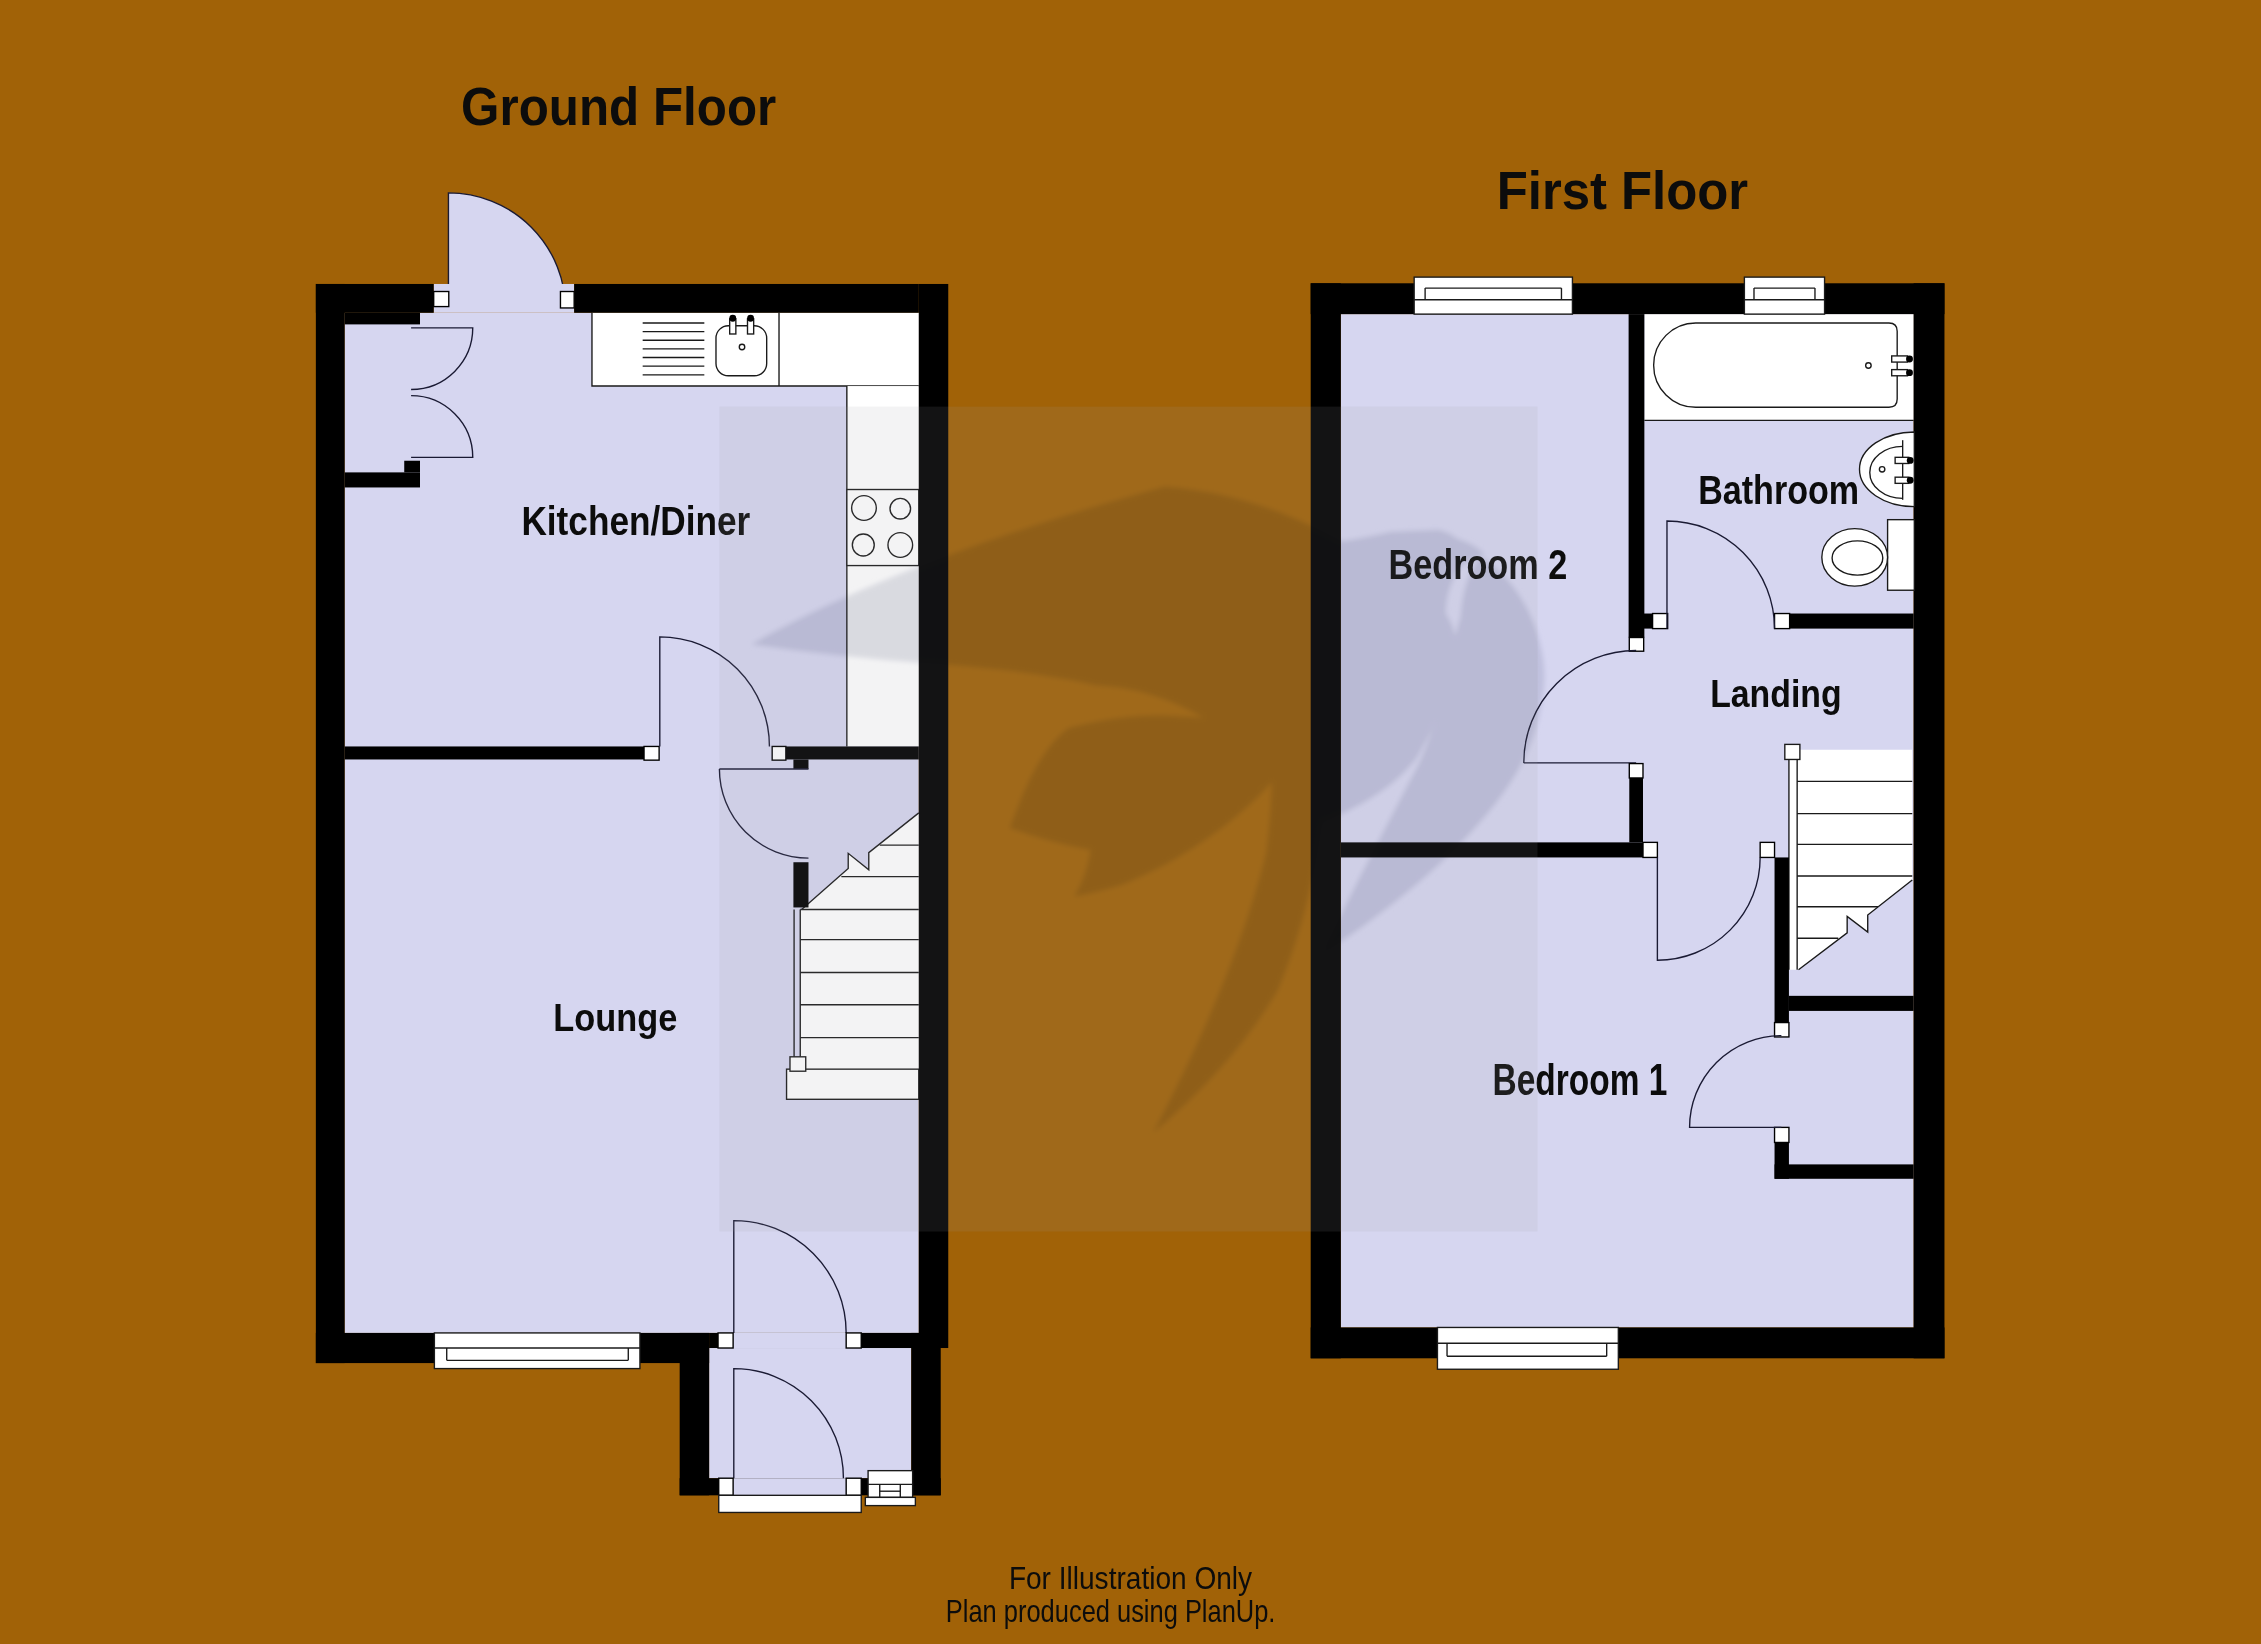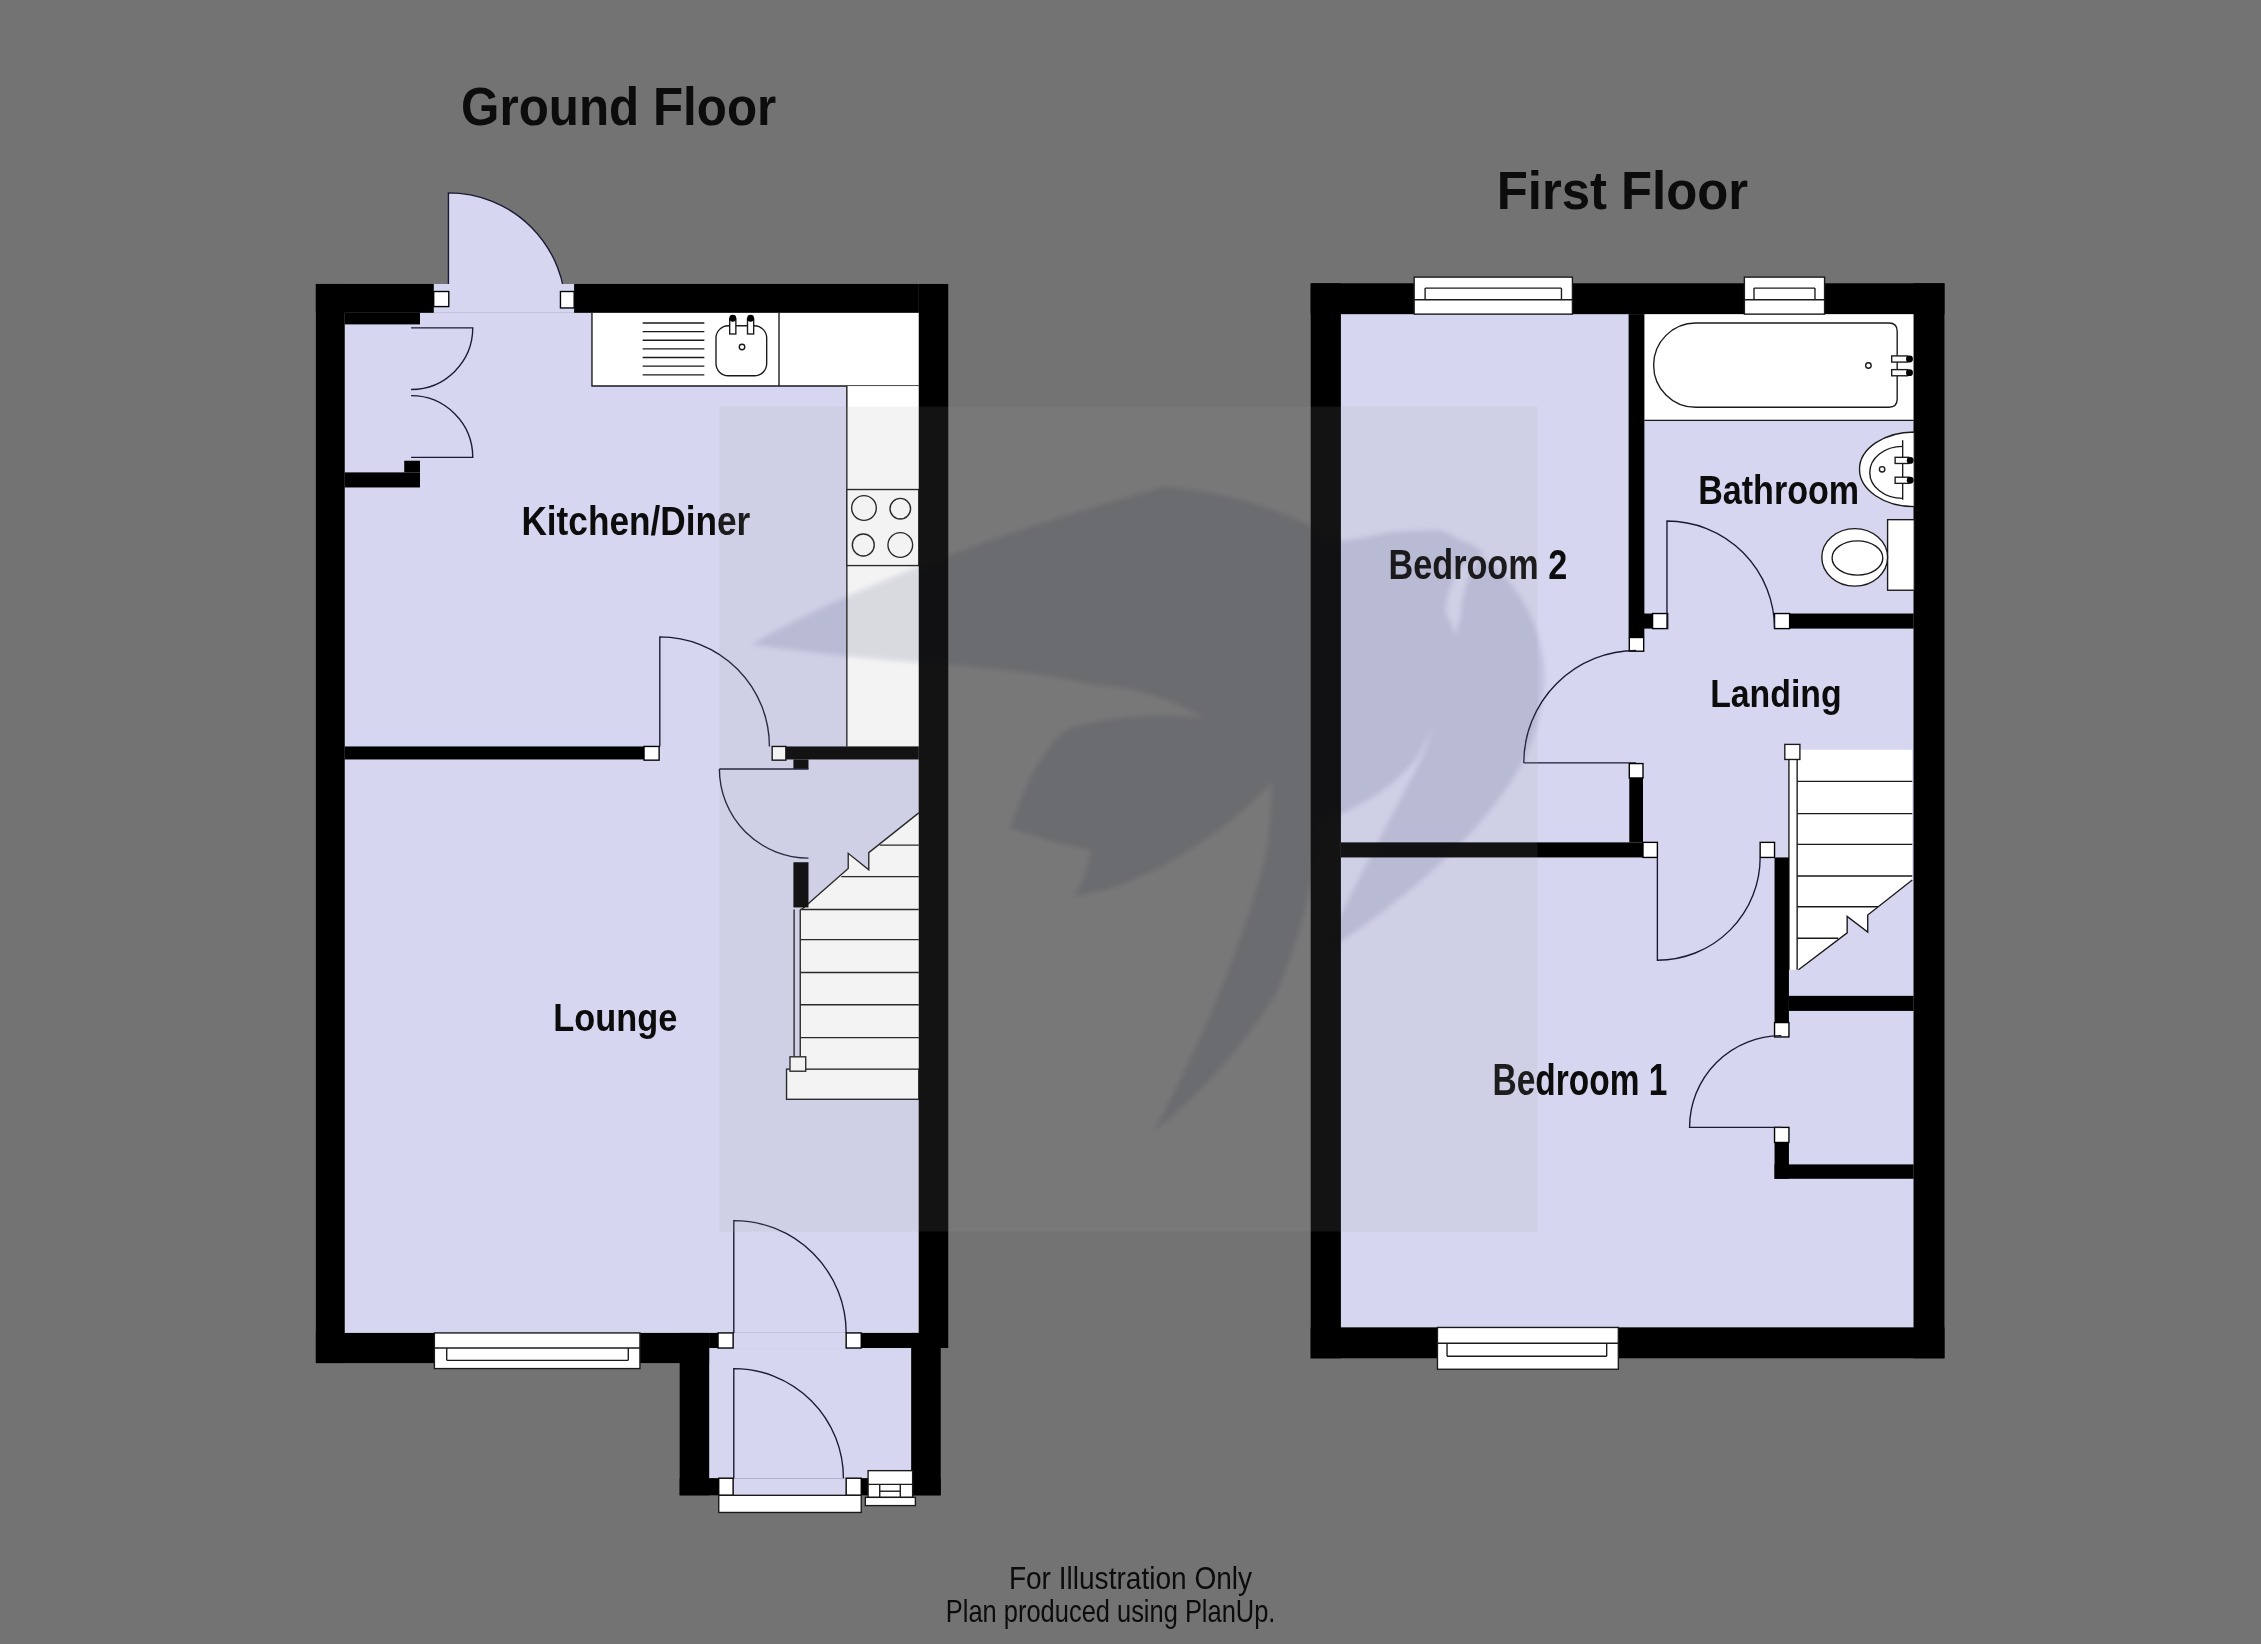--- a/index.html
+++ b/index.html
@@ -1,16 +1,16 @@
 <!DOCTYPE html>
 <html style="font-size:11px"><head>
 <meta charset="utf-8">
 <style>
   html,body{margin:0;padding:0;background:#ffffff;}
-  .page{width:2261px;height:1645px;position:relative;background:#737373;overflow:hidden;}
+  .page{width:2261px;height:1645px;position:relative;background:#a16207;overflow:hidden;}
   svg{position:absolute;top:0;left:0;}
   text{font-family:"Liberation Sans",sans-serif;fill:#0c0c0c;}
 </style>
 </head>
 <body>
 <div class="page">
 <svg width="2261" height="1645" viewBox="0 0 3300 2400">
 <defs>
   <filter id="soft" x="-20%" y="-20%" width="140%" height="140%">
     <feGaussianBlur stdDeviation="4"></feGaussianBlur>

